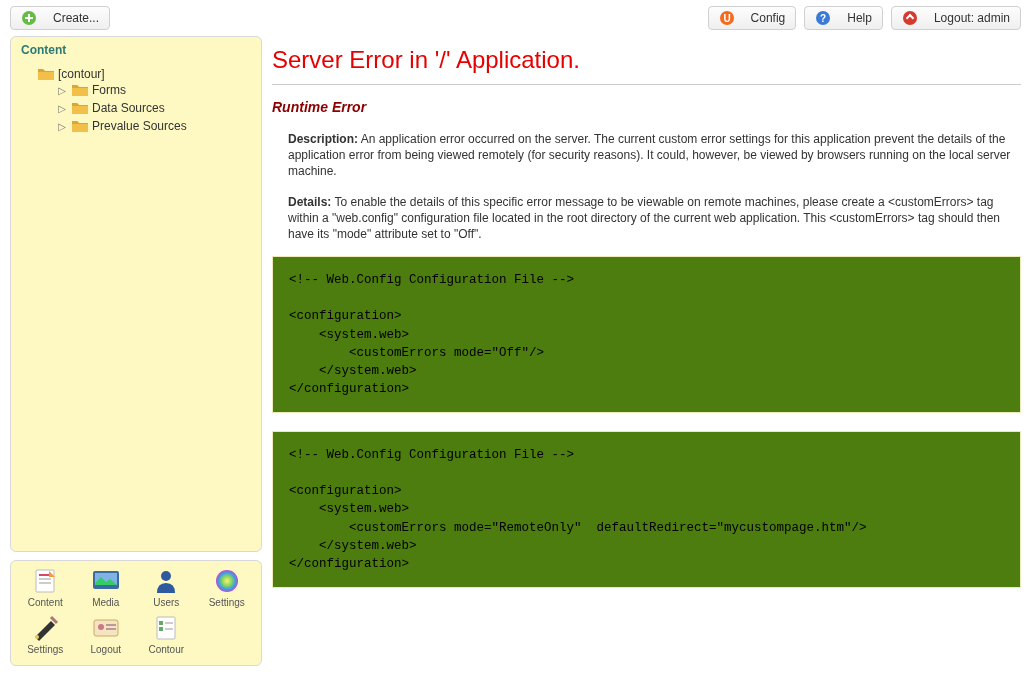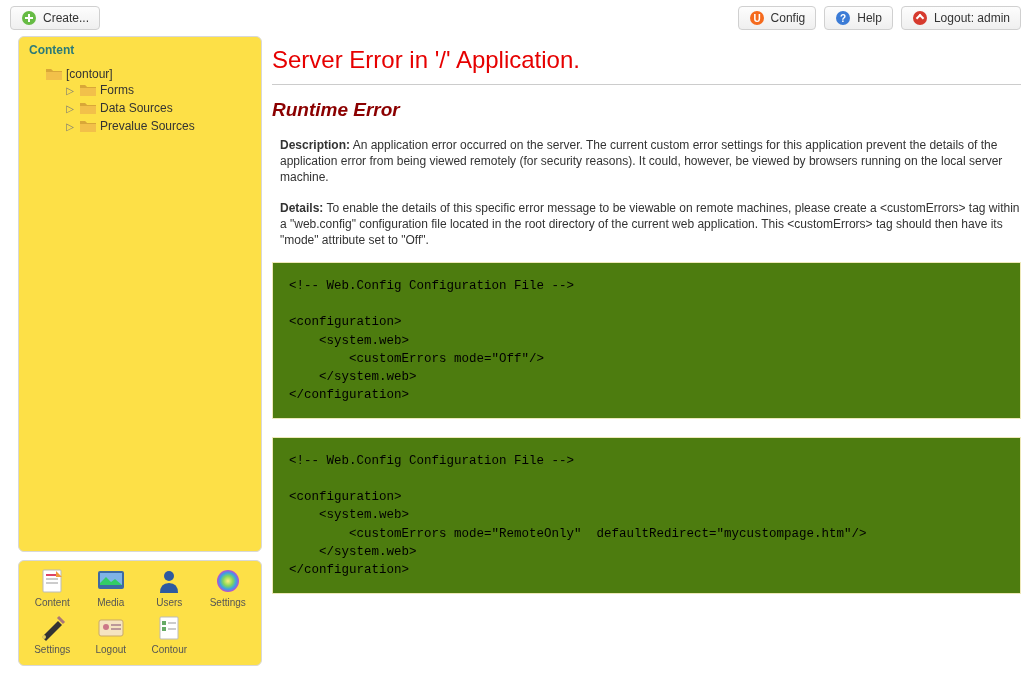--- a/index.html
+++ b/index.html
@@ -3,33 +3,33 @@
 <meta charset="utf-8">
 <style>
   * { box-sizing: border-box; }
   html, body { margin: 0; padding: 0; font-family: "Lucida Grande", "Segoe UI", Tahoma, sans-serif; font-size: 12px; color: #333; background: #fff; }
   body { width: 1031px; height: 674px; position: relative; overflow: hidden; }
 
   
   .topbar { display: flex; justify-content: space-between; align-items: center; padding: 6px 10px; }
   .topbar-left, .topbar-right { display: flex; gap: 8px; }
   .tb-btn {
-    display: flex; align-items: center; gap: 6px;
+    display: flex; align-items: center; gap: 16px;
     padding: 3px 10px; border: 1px solid #d0d0d0; border-radius: 4px;
     background: linear-gradient(#fdfdfd,#efefef); cursor: pointer; font-size: 12px; color:#333;
   }
   .tb-btn .icon { width:16px; height:16px; display:flex; align-items:center; justify-content:center; }
 
   
   .columns { display: flex; height: calc(674px - 34px); padding: 0 10px 10px 10px; gap: 10px; }
   .left-col { width: 252px; display:flex; flex-direction:column; gap:8px; }
   .right-col { flex:1; padding: 4px 0 0 0; }
 
   
-  .panel { border:1px solid #d8d8d8; border-radius:6px; background:#fde047;margin-left:8px; }
+  .panel { border:1px solid #d8d8d8; border-radius:6px; background:#fef9c3; }
   .panel-title { color:#2b7a78; font-weight:bold; padding:6px 10px 4px 10px; font-size:12px; }
   .panel-body { padding:4px 6px 10px 6px; }
   .tree-panel { flex:1; min-height: 0; display:flex; flex-direction:column; }
   .tree-panel .panel-body { flex:1; overflow:auto; }
 
   
   .tree ul { list-style:none; margin:0; padding:0 0 0 18px; }
   .tree > ul { padding-left: 2px; }
   .tree li { padding: 2px 0; }
   .tree .node { display:flex; align-items:center; gap:4px; cursor:pointer;padding-left:19px; }
@@ -39,22 +39,22 @@
 
   
   .sections-grid { display:grid; grid-template-columns: repeat(4, 1fr); gap: 2px 0; padding:4px 4px 8px 4px; }
   .sect { display:flex; flex-direction:column; align-items:center; gap:2px; cursor:pointer; padding:2px 0; }
   .sect .sic { width:30px; height:28px; display:flex; align-items:center; justify-content:center; }
   .sect .slbl { font-size:10px; color:#555; }
 
   
   .err-title { color:#e60000; font-family:Verdana, sans-serif; font-weight:normal; font-size:24px; margin:6px 0 10px 0; }
   .hr { border:0; border-top:1px solid #ccc; margin:4px 0 14px 0; }
-  .err-sub { color:#8b0000; font-family:Verdana,sans-serif; font-style:italic; font-weight:bold; font-size:19px; margin:0 0 16px 0; }
-  .para { font-family:Arial, sans-serif; font-size:12px; line-height:1.35; margin: 0 0 14px 8px; }
+  .err-sub { color:#8b0000; font-family:Verdana,sans-serif; font-style:italic; font-weight:bold; font-size:14px; margin:0 0 16px 0; }
+  .para { font-family:Arial, sans-serif; font-size:12px; line-height:1.35; margin: 0 0 14px 16px; }
   .para b { font-weight:bold; }
   .codebox { background:#4d7c0f; border:1px solid #eee9b9; padding:14px 16px; margin:0 0 18px 0; }
   pre.code { margin:0; font-family:Consolas,"Courier New",monospace; font-size:12.5px; line-height:1.45; white-space:pre; color:#000; }
 </style>
 </head>
 <body>
 
 <div class="topbar">
   <div class="topbar-left">
     <div class="tb-btn">

